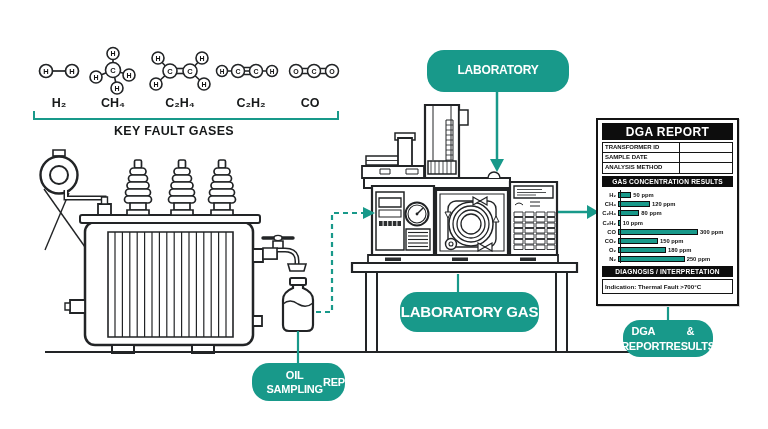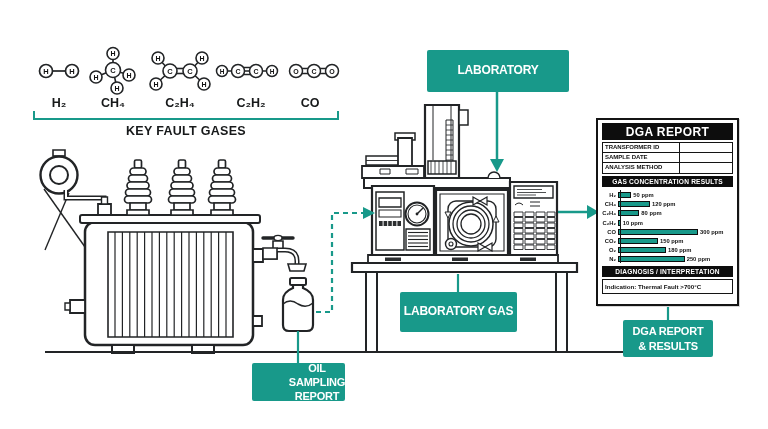--- a/index.html
+++ b/index.html
@@ -1,28 +1,28 @@
 <!DOCTYPE html>
 <html><head>
 <meta charset="utf-8">
 <style>
   * { margin:0; padding:0; box-sizing:border-box; }
   html,body { width:768px; height:429px; }
   body { font-family:"Liberation Sans", sans-serif; background:#ffffff; position:relative; overflow:hidden; }
   svg { position:absolute; overflow:visible; }
   svg * { vector-effect:non-scaling-stroke; }
   .lineart { stroke:#222426; fill:none; }
-  .callout { position:absolute; background:#18998A; color:#fff; border-radius:2px;
-             display:flex; flex-direction:column; justify-content:center; align-items:center;
+  .callout { position:absolute; background:#18998A; color:#fff; border-radius:17px;
+             display:flex; flex-direction:row; justify-content:center; align-items:center;
              text-align:center; font-weight:bold; line-height:1.3; letter-spacing:-0.2px; }
   .formula { position:absolute; top:96px; width:60px; text-align:center; font-weight:bold;
              font-size:12.5px; color:#17191a; }
   .bracket { position:absolute; left:33px; top:111px; width:306px; height:9px;
              border-left:2px solid #18998A; border-right:2px solid #18998A; border-bottom:2px solid #18998A; }
-  .kfg-caption { position:absolute; left:33px; top:124px; width:306px; text-align:center;
+  .kfg-caption { position:absolute; left:21px; top:124px; width:306px; text-align:center;
                  font-weight:bold; font-size:12.5px; letter-spacing:0.3px; color:#17191a; }
   
   .report { position:absolute; left:596px; top:118px; width:143px; height:188px;
             background:#fff; border:2.5px solid #141414; padding:3px 4px;
             display:flex; flex-direction:column; gap:2px; box-shadow:1px 1px 0 0 #d8d8d8; }
   .rpt-title { background:#0d0d0d; color:#fff; font-weight:bold; font-size:12px;
                text-align:center; padding:1.5px 0; letter-spacing:0.4px; }
   .info-table { border:1px solid #141414; }
   .info-row { display:flex; border-bottom:1px solid #141414; height:10px; }
   .info-row:last-child { border-bottom:none; }
@@ -386,21 +386,21 @@
     <line x1="458" y1="274" x2="458" y2="292" stroke="#18998A" stroke-width="2.2"></line>
   </g>
   <g>
     <line x1="668" y1="306" x2="668" y2="320" stroke="#18998A" stroke-width="2.2"></line>
   </g>
 </svg>
 
 <div class="callout" style="left:427px; top:50px; width:142px; height:42px; font-size:12px;">
   <span>LABORATORY</span>
 </div>
-<div class="callout" style="left:400px; top:292px; width:117px; height:40px; font-size:12px;">
+<div class="callout" style="left:400px; top:292px; width:139px; height:40px; font-size:15px;">
   <span>LABORATORY GAS</span>
 </div>
 <div class="callout" style="left:252px; top:363px; width:93px; height:38px; font-size:11px;padding-left:37px;">
   <span>OIL SAMPLING</span>
   <span>REPORT</span>
 </div>
 <div class="callout" style="left:623px; top:320px; width:90px; height:37px; font-size:11px;">
   <span>DGA REPORT</span>
   <span>&amp; RESULTS</span>
 </div>

